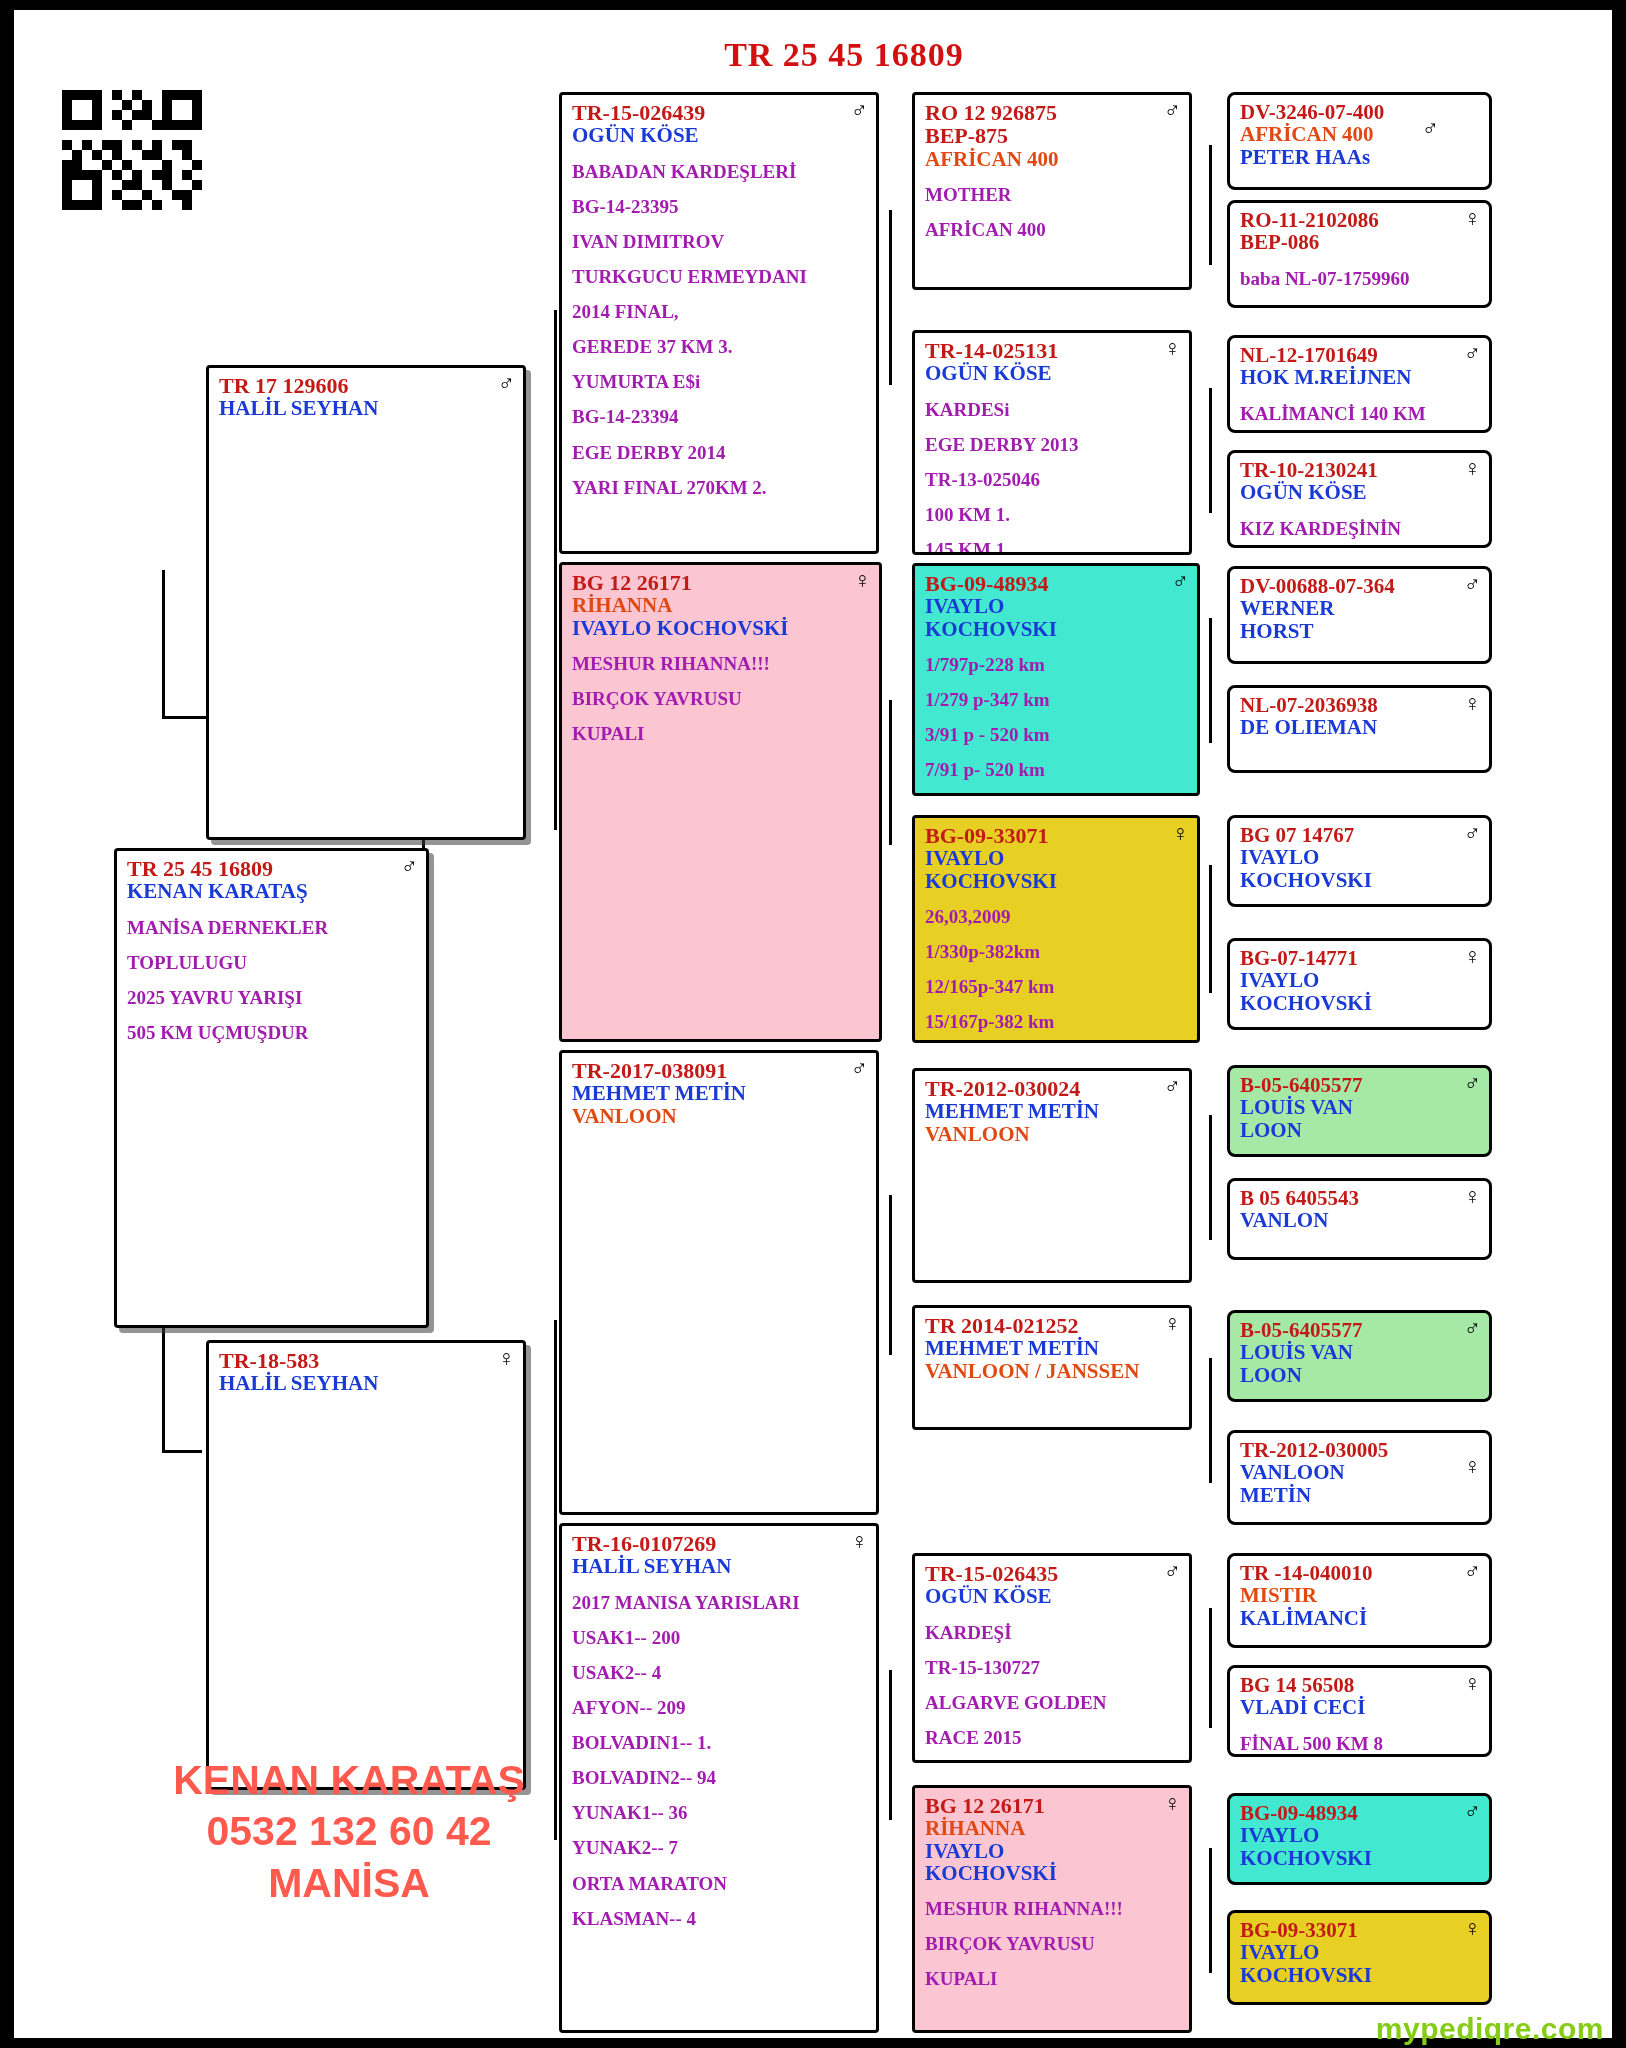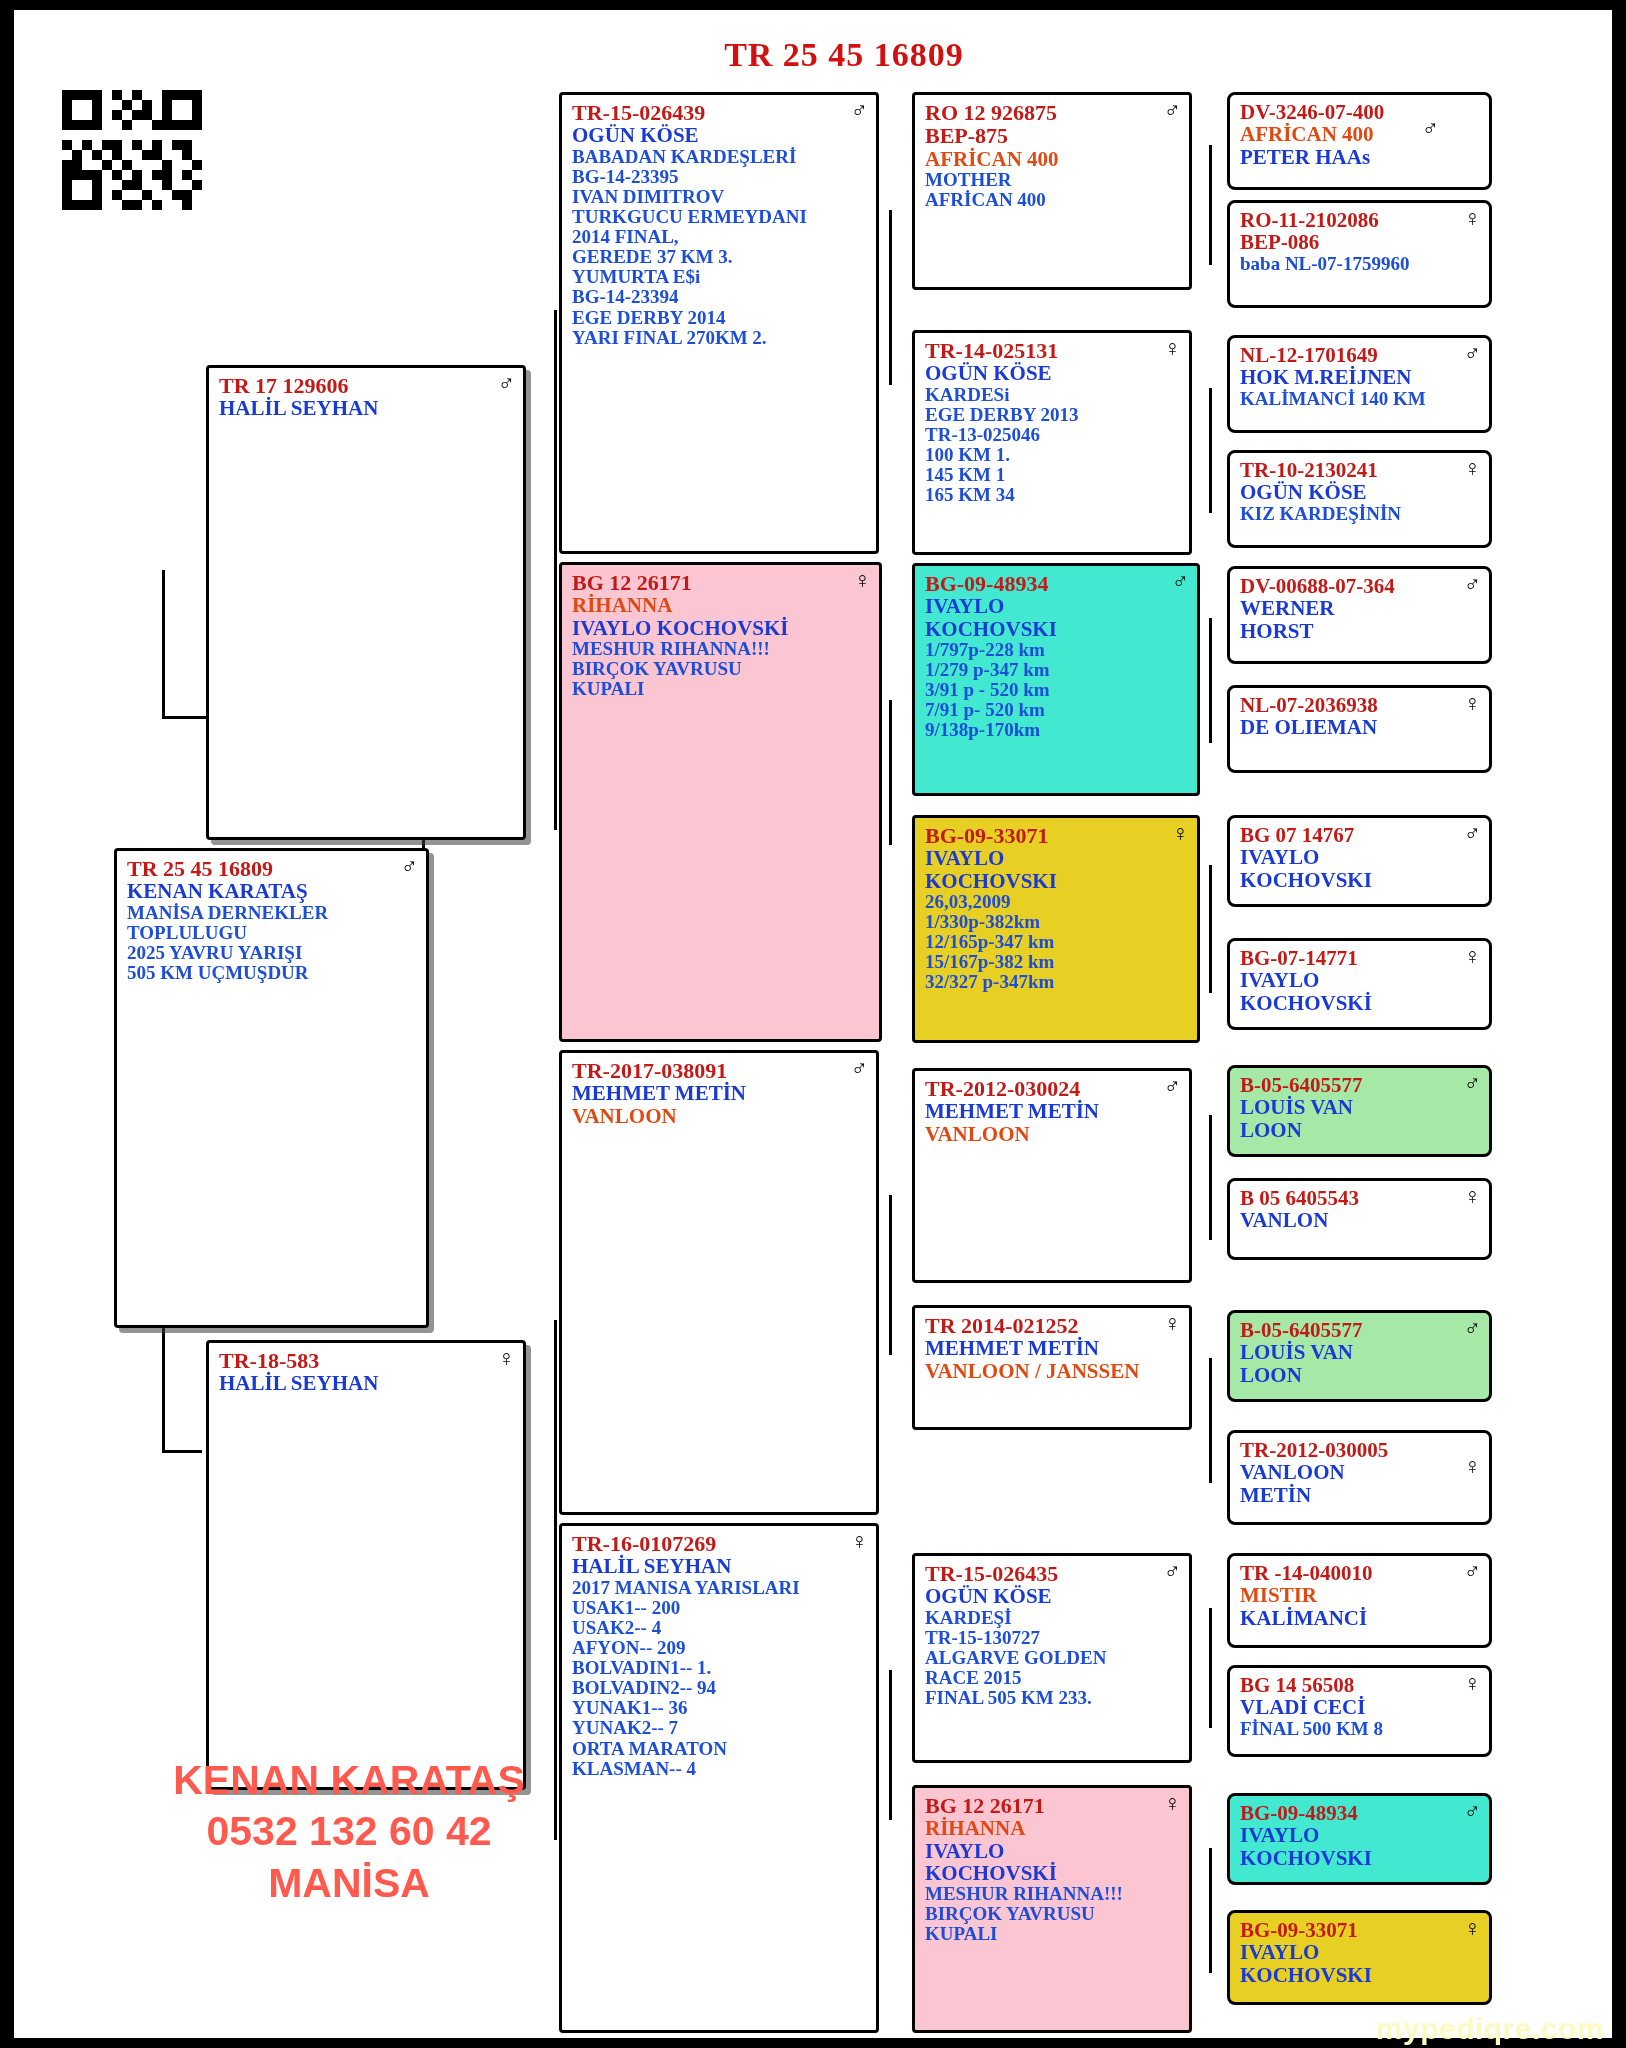--- a/index.html
+++ b/index.html
@@ -39,21 +39,21 @@
     overflow:hidden;
     padding:6px 8px 4px 10px;
     line-height:1.06;
   }
   .shadowbox{ box-shadow:5px 5px 0 rgba(60,60,60,.55); }
   .ring{ border-radius:8px; }
   .id{ color:#c21b17; font-weight:bold; font-size:22px; white-space:nowrap;}
   .id2{ color:#c21b17; font-weight:bold; font-size:21px; white-space:nowrap;}
   .owner{ color:#1a3ad6; font-weight:bold; font-size:21px;}
   .owner-o{ color:#e04a12; font-weight:bold; font-size:21px;}
-  .body{ color:#1d4ed8; font-weight:bold; font-size:19px;}
+  .body{ color:#a21caf; font-weight:bold; font-size:19px;margin-top:15px;}
   .sex{
     position:absolute; right:8px; top:4px;
     font-size:23px; color:#000; font-weight:bold;
   }
   .pink{ background:#fbc5d2; }
   .cyan{ background:#42e8d0; }
   .yellow{ background:#e8cf24; }
   .green{ background:#a6e8a6; }
   .line{ position:absolute; background:#000; }
   .footer{
@@ -63,21 +63,21 @@
     text-align:center;
     color:#ff5a4d;
     font-family:"Liberation Sans", sans-serif;
     font-weight:bold;
     font-size:41px;
     line-height:1.25;
   }
   .watermark{
     position:absolute;
     right:22px;bottom:2px;
-    color:#fef9c3;
+    color:#84cc16;
     font-family:"Liberation Sans", sans-serif;
     font-weight:bold;
     font-size:30px;
     letter-spacing:.5px;
   }
 </style>
 </head>
 <body>
 
 <div id="sheet">

